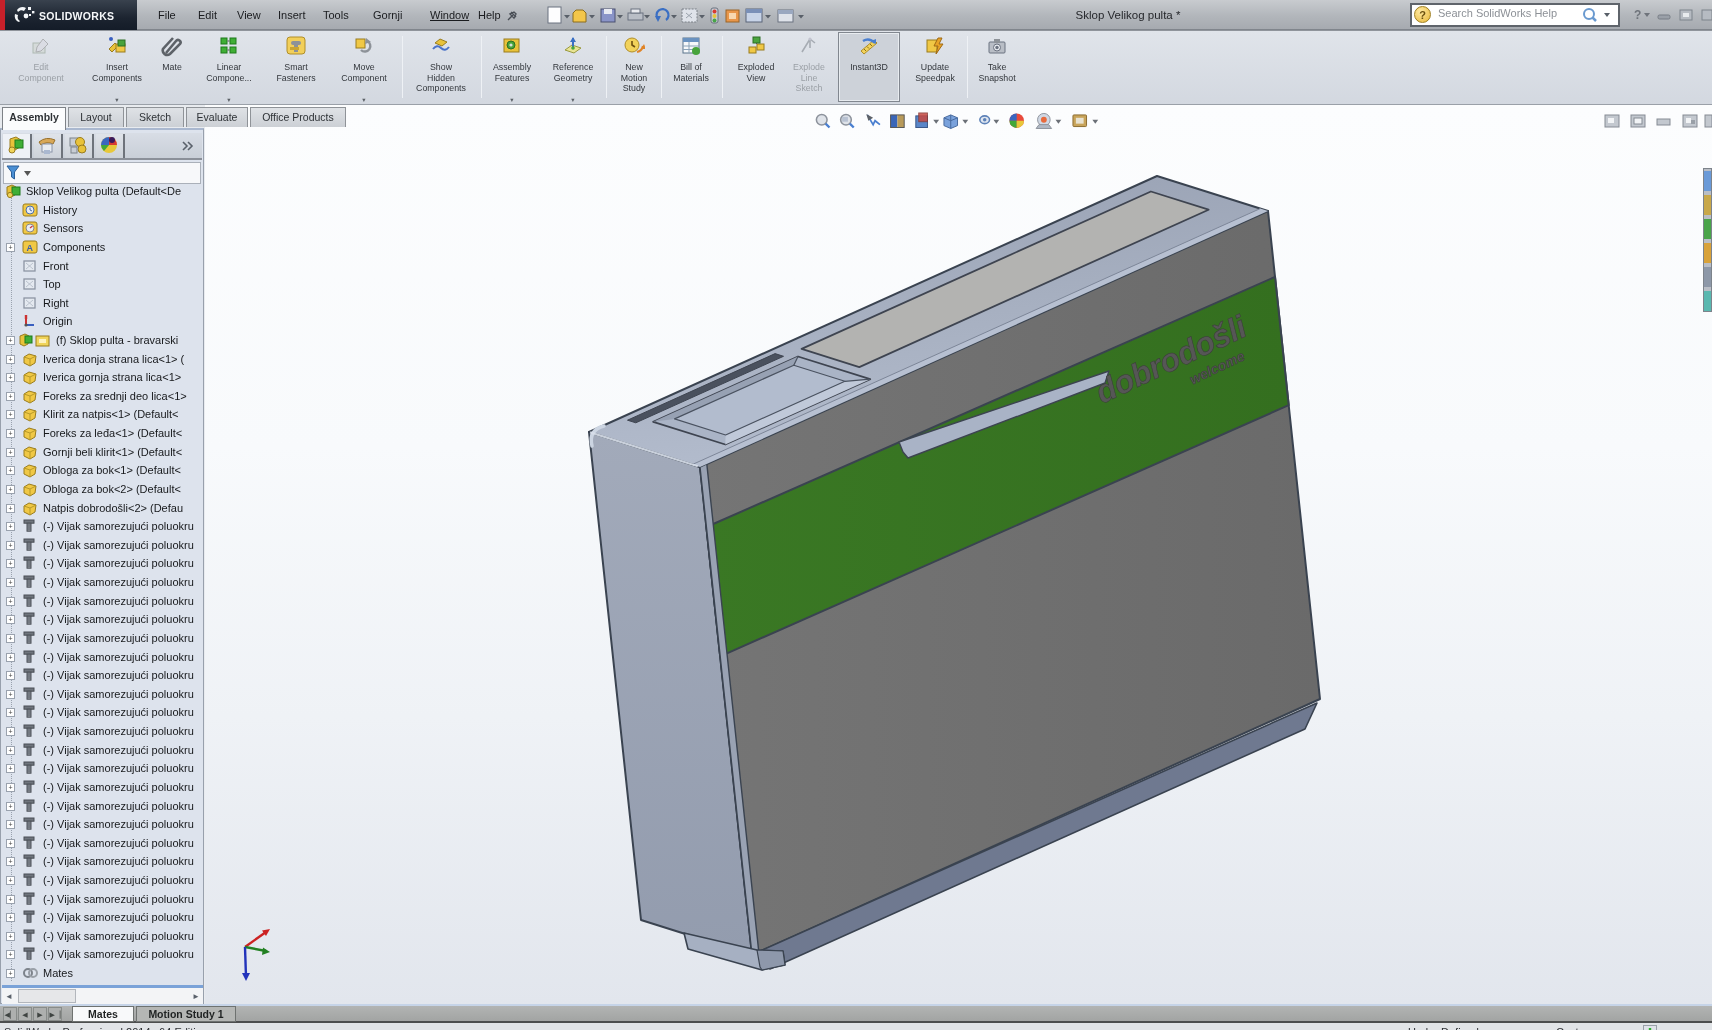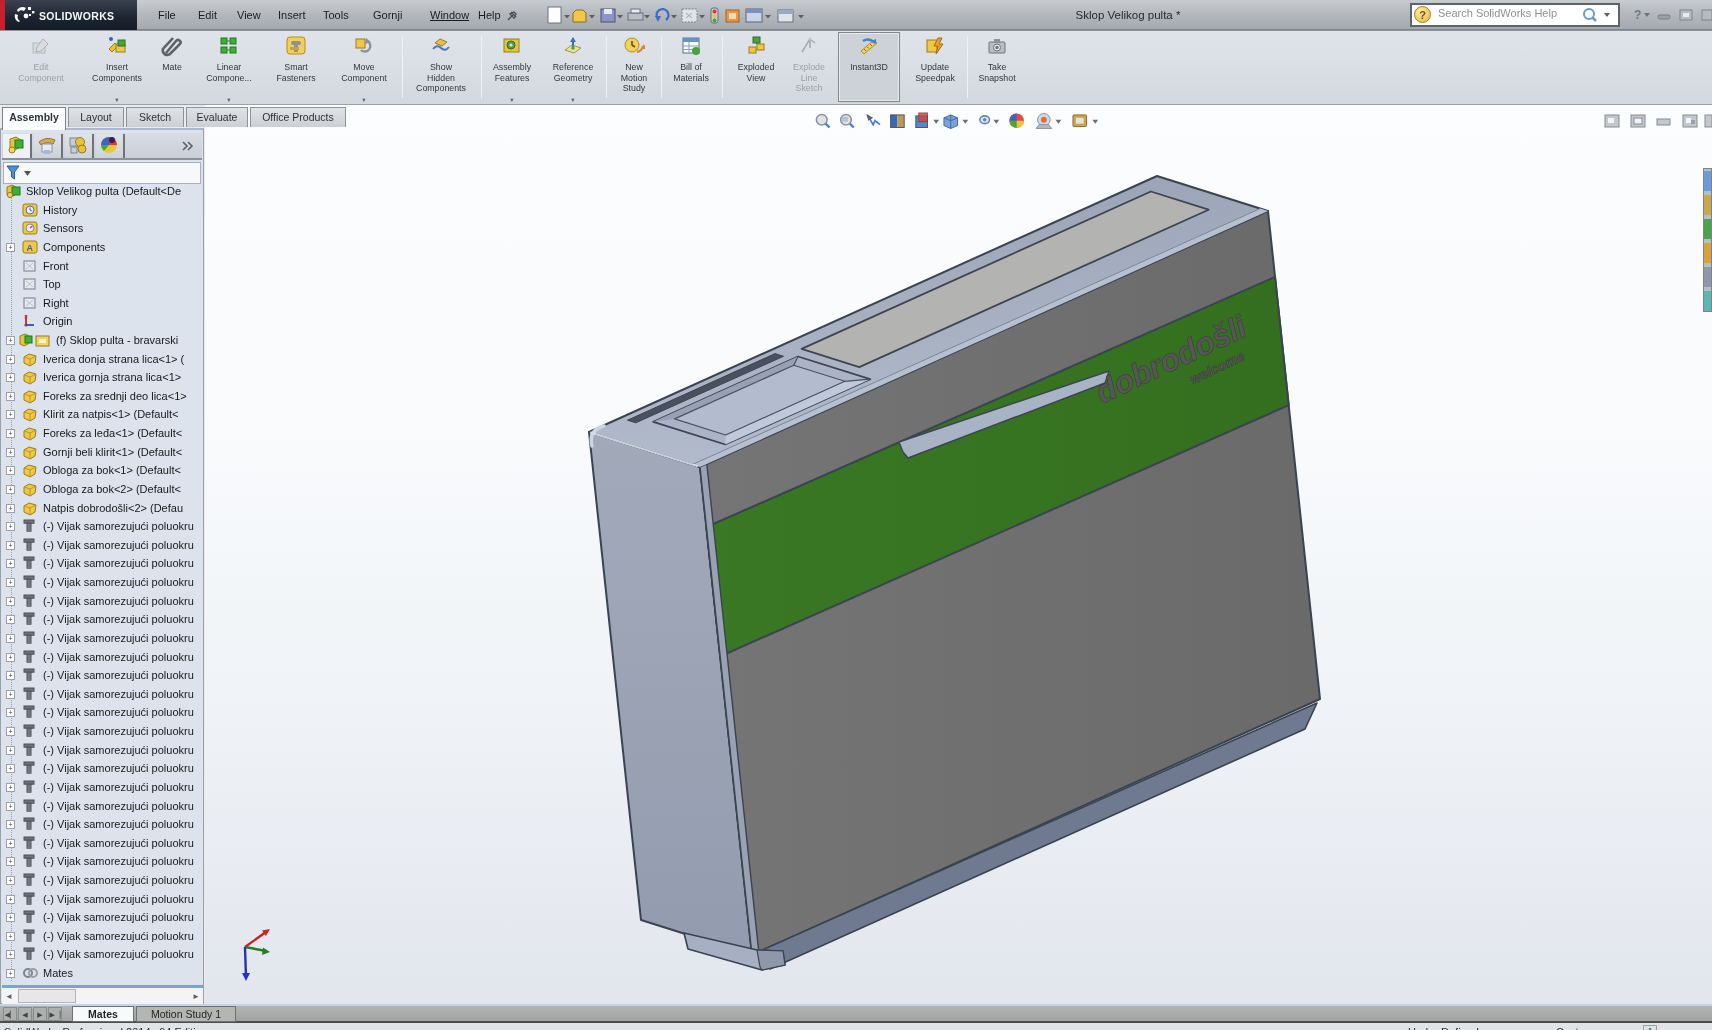--- a/index.html
+++ b/index.html
@@ -28,21 +28,21 @@
 .ptab.act{background:#eef1f6;}
 #filterrow{left:2px;top:32px;width:198px;height:22px;background:#f7f8fa;border:1px solid #aab0b9;}
 #tree{left:1px;top:53px;width:200px;height:798px;overflow:hidden;font-size:11px;color:#17191c;}
 .trow{position:absolute;left:0;width:200px;height:18px;white-space:nowrap;overflow:hidden;padding-left:33px;}
 .tplus{position:absolute;left:4px;top:4px;width:9px;height:9px;background:#fff;border:1px solid #9aa2ae;font:7px "Liberation Sans";line-height:7px;text-align:center;color:#444;}
 .ttext{position:absolute;top:2px;}
 
 #hscroll{left:1px;top:855px;width:201px;height:19px;background:#f3f4f6;border-top:3px solid #7aa2d8;}
 .sbtn{position:absolute;top:2px;width:14px;height:14px;color:#5a616b;font-size:8px;line-height:14px;text-align:center;}
 #btabs{left:0;top:1004px;width:1712px;height:19px;background:linear-gradient(#b2b4b3,#a2a4a3);border-top:2px solid #c6d4e8;border-bottom:2px solid #4c4e4e;}
-.btab{position:absolute;top:0;height:16px;font-size:10.5px;text-align:center;border:1px solid #6e7270;background:#b4b6b4;color:#1f2222;line-height:15px;}
+.btab{position:absolute;top:0;height:16px;font-size:10.5px;text-align:center;border:1px solid #6e7270;background:#b4b6b4;color:#1f2222;line-height:15px;font-weight:bold;}
 .btab.act{background:#f8f9fa;font-weight:bold;}
 .bnav{position:absolute;top:1px;width:14px;height:14px;background:#aeb0af;border:1px solid #888c8a;color:#3f4442;font-size:7px;line-height:13px;text-align:center;}
 #statusbar{left:0;top:1023px;width:1712px;height:18px;background:#e1e4e7;font-size:11px;color:#2b2e32;}
 
 #viewport{left:205px;top:105px;width:1507px;height:899px;background:linear-gradient(180deg,#fcfdfe 0%,#f8fafc 38%,#eff2f6 68%,#e2e6ed 100%);}
 </style></head><body>
 <div id="page">
 <div id="viewport" class="abs"></div>
     <svg class="abs" style="left:0;top:0" width="1712" height="1030" viewBox="0 0 1712 1030">
       <defs>

